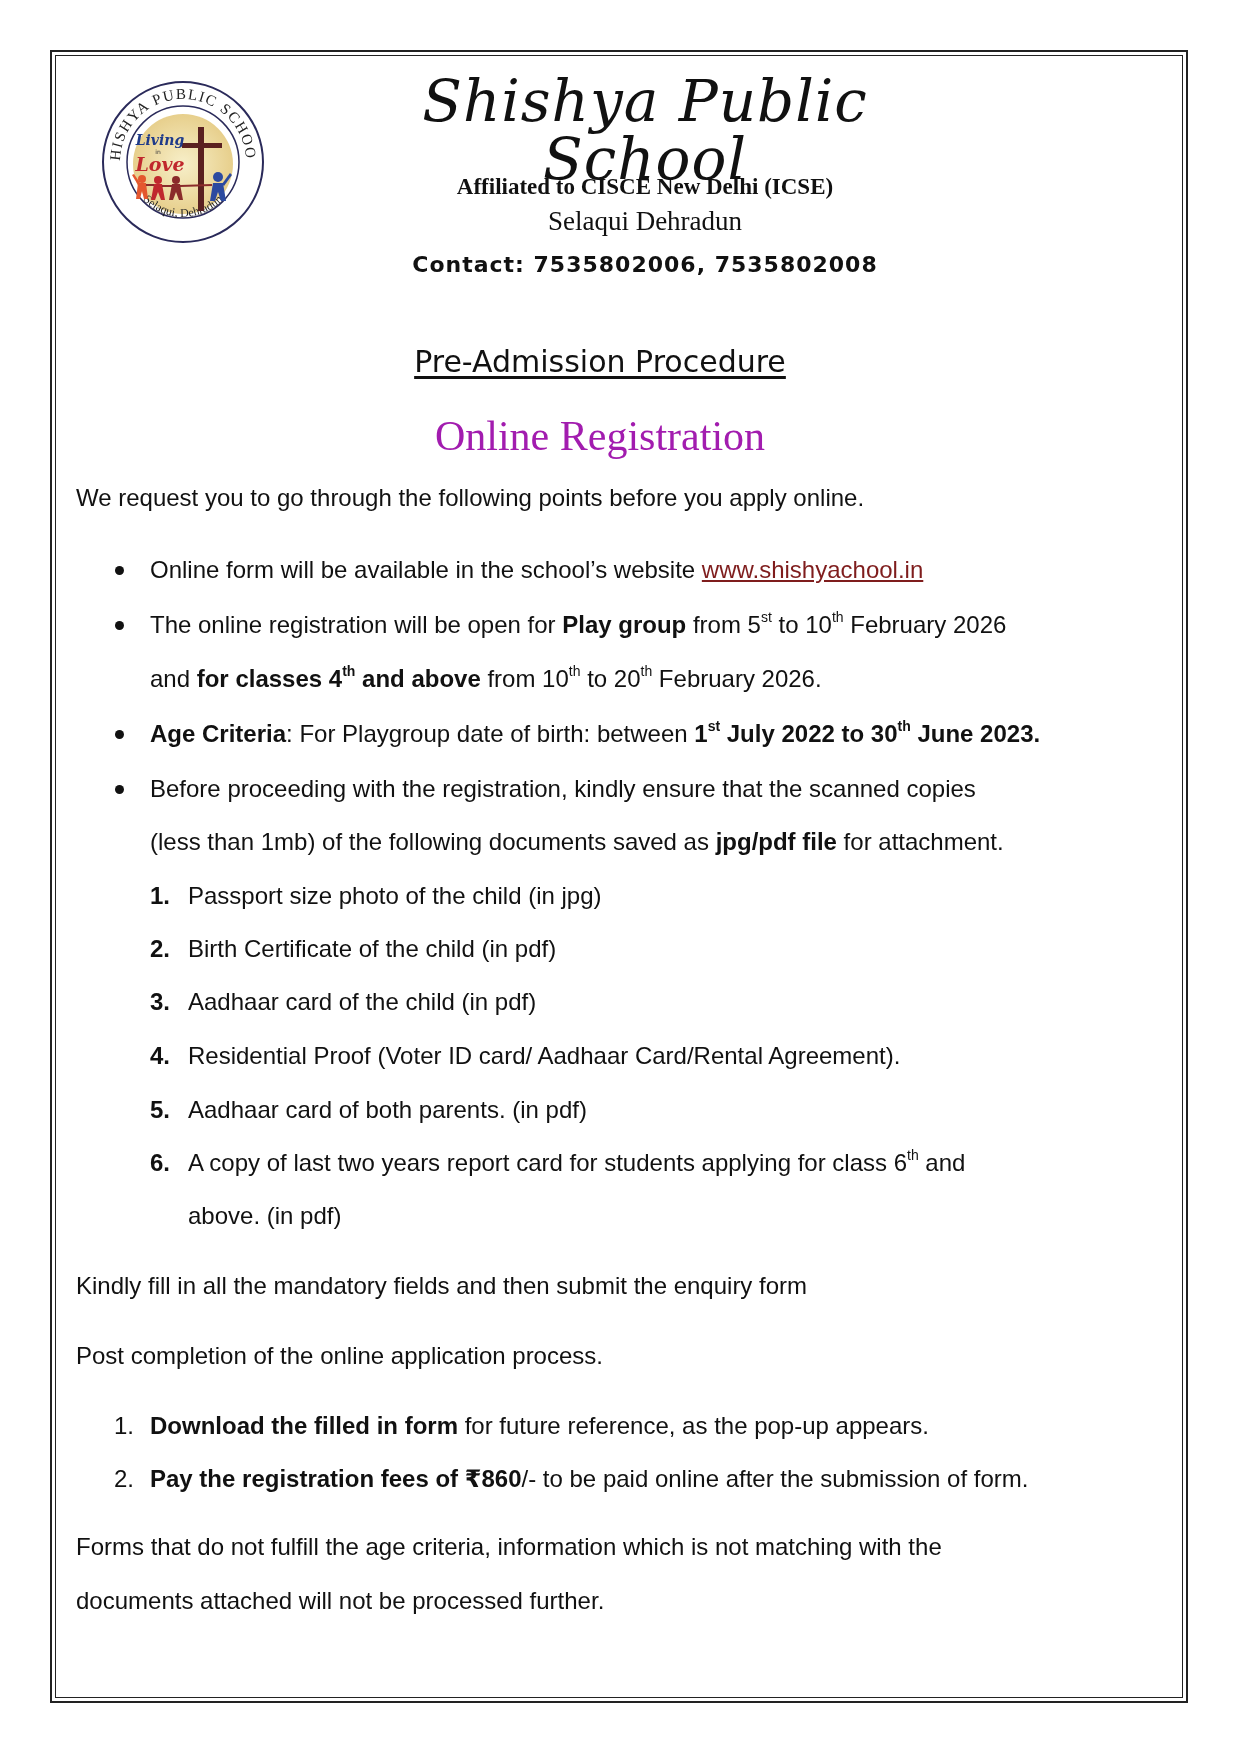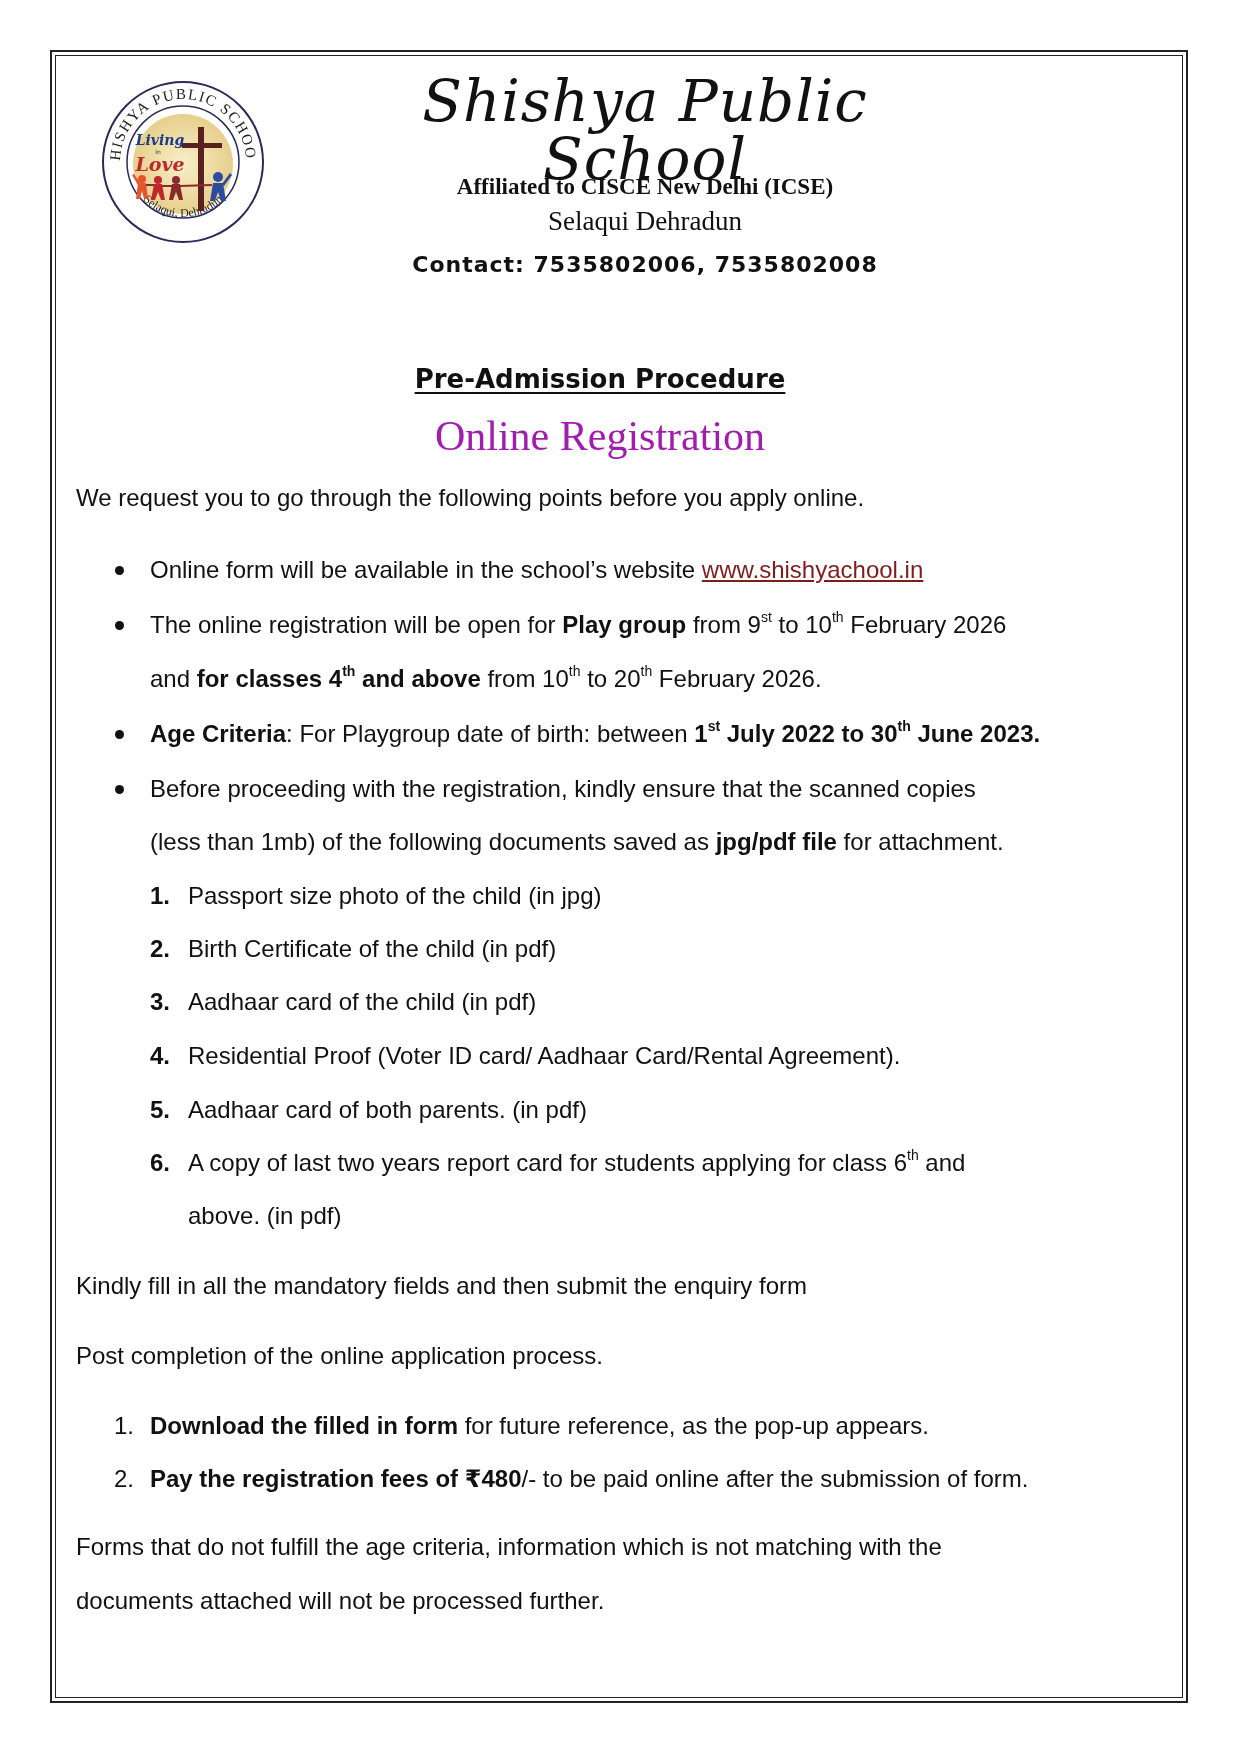--- a/index.html
+++ b/index.html
@@ -7,21 +7,21 @@
   .frame-outer { position:absolute; left:50px; top:50px; width:1138px; height:1653px; border:2px solid #222; box-sizing:border-box; }
   .frame-inner { position:absolute; left:55px; top:55px; width:1128px; height:1643px; border:1.5px solid #222; box-sizing:border-box; }
 
   .logo { position:absolute; left:100px; top:79px; width:166px; height:166px; }
 
   .school-title { position:absolute; left:330px; top:72px; width:630px; text-align:center; font-family:"DejaVu Serif", serif; font-size:58px; font-style:italic; letter-spacing:1px; color:#111; font-weight:normal; line-height:1; }
   .affil { position:absolute; left:330px; top:174px; width:630px; text-align:center; font-family:"Liberation Serif", serif; font-weight:bold; font-size:23px; }
   .place { position:absolute; left:330px; top:206px; width:630px; text-align:center; font-family:"Liberation Serif", serif; font-size:27px; }
   .contact { position:absolute; left:330px; top:252px; width:630px; text-align:center; font-family:"DejaVu Sans", sans-serif; font-weight:bold; font-size:22px; letter-spacing:1px; }
 
-  .heading { position:absolute; left:300px; top:364px; width:600px; text-align:center; font-family:"DejaVu Sans", sans-serif; font-weight:bold; font-size:26px; }
+  .heading { position:absolute; left:300px; top:344px; width:600px; text-align:center; font-family:"DejaVu Sans", sans-serif; font-weight:normal; font-size:30px; }
   .heading span { text-decoration:underline; text-underline-offset:4px; }
   .subheading { position:absolute; left:300px; top:412px; width:600px; text-align:center; font-family:"Liberation Serif", serif; font-size:42px; color:#a21caf; }
 
   .t { position:absolute; font-family:"Liberation Sans", "DejaVu Sans", sans-serif; font-size:24px; white-space:nowrap; line-height:30px; }
   .b { font-weight:bold; }
   sup { font-size:14px; line-height:0; vertical-align:super; position:relative; top:-2px; }
   .bullet { position:absolute; width:9px; height:9px; border-radius:50%; background:#111; }
   .num { position:absolute; font-family:"Liberation Sans", sans-serif; font-size:24px; font-weight:bold; line-height:30px; }
   .num2 { position:absolute; font-family:"Liberation Sans", sans-serif; font-size:24px; line-height:30px; }
   a.link { color:#7f1d1d; text-decoration:underline; }
@@ -87,21 +87,21 @@
 
 <div class="heading"><span>Pre-Admission Procedure</span></div>
 <div class="subheading">Online Registration</div>
 
 <div class="t" style="left:76px; top:483px;">We request you to go through the following points before you apply online.</div>
 
 <div class="bullet" style="left:115px; top:566px;"></div>
 <div class="t" style="left:150px; top:555px;"><span>Online form will be available in the school’s website </span><a class="link">www.shishyachool.in</a></div>
 
 <div class="bullet" style="left:115px; top:621px;"></div>
-<div class="t" style="left:150px; top:610px;"><span>The online registration will be open for </span><span class="b">Play group</span><span> from 9</span><sup>st</sup><span> to 10</span><sup>th</sup><span> February 2026</span></div>
+<div class="t" style="left:150px; top:610px;"><span>The online registration will be open for </span><span class="b">Play group</span><span> from 5</span><sup>st</sup><span> to 10</span><sup>th</sup><span> February 2026</span></div>
 <div class="t" style="left:150px; top:664px;"><span>and </span><span class="b">for classes 4</span><sup class="b">th</sup><span class="b"> and above</span><span> from 10</span><sup>th</sup><span> to 20</span><sup>th</sup><span> February 2026.</span></div>
 
 <div class="bullet" style="left:115px; top:730px;"></div>
 <div class="t" style="left:150px; top:719px;text-align:right;"><span class="b">Age Criteria</span><span>: For Playgroup date of birth: between </span><span class="b">1</span><sup class="b">st</sup><span class="b"> July 2022 to 30</span><sup class="b">th</sup><span class="b"> June 2023.</span></div>
 
 <div class="bullet" style="left:115px; top:785px;"></div>
 <div class="t" style="left:150px; top:774px;">Before proceeding with the registration, kindly ensure that the scanned copies</div>
 <div class="t" style="left:150px; top:827px;"><span>(less than 1mb) of the following documents saved as </span><span class="b">jpg/pdf file</span><span> for attachment.</span></div>
 
 <div class="num" style="left:150px; top:881px;">1.</div>
@@ -123,16 +123,16 @@
 <div class="t" style="left:188px; top:1148px;"><span>A copy of last two years report card for students applying for class 6</span><sup>th</sup><span> and</span></div>
 <div class="t" style="left:188px; top:1201px;">above. (in pdf)</div>
 
 <div class="t" style="left:76px; top:1271px;">Kindly fill in all the mandatory fields and then submit the enquiry form</div>
 <div class="t" style="left:76px; top:1341px;">Post completion of the online application process.</div>
 
 <div class="num2" style="left:114px; top:1411px;">1.</div>
 <div class="t" style="left:150px; top:1411px;"><span class="b">Download the filled in form</span><span> for future reference, as the pop-up appears.</span></div>
 
 <div class="num2" style="left:114px; top:1464px;">2.</div>
-<div class="t" style="left:150px; top:1464px;"><span class="b">Pay the registration fees of ₹480</span><span>/- to be paid online after the submission of form.</span></div>
+<div class="t" style="left:150px; top:1464px;"><span class="b">Pay the registration fees of ₹860</span><span>/- to be paid online after the submission of form.</span></div>
 
 <div class="t" style="left:76px; top:1532px;">Forms that do not fulfill the age criteria, information which is not matching with the</div>
 <div class="t" style="left:76px; top:1586px;">documents attached will not be processed further.</div>
 
 </body></html>

